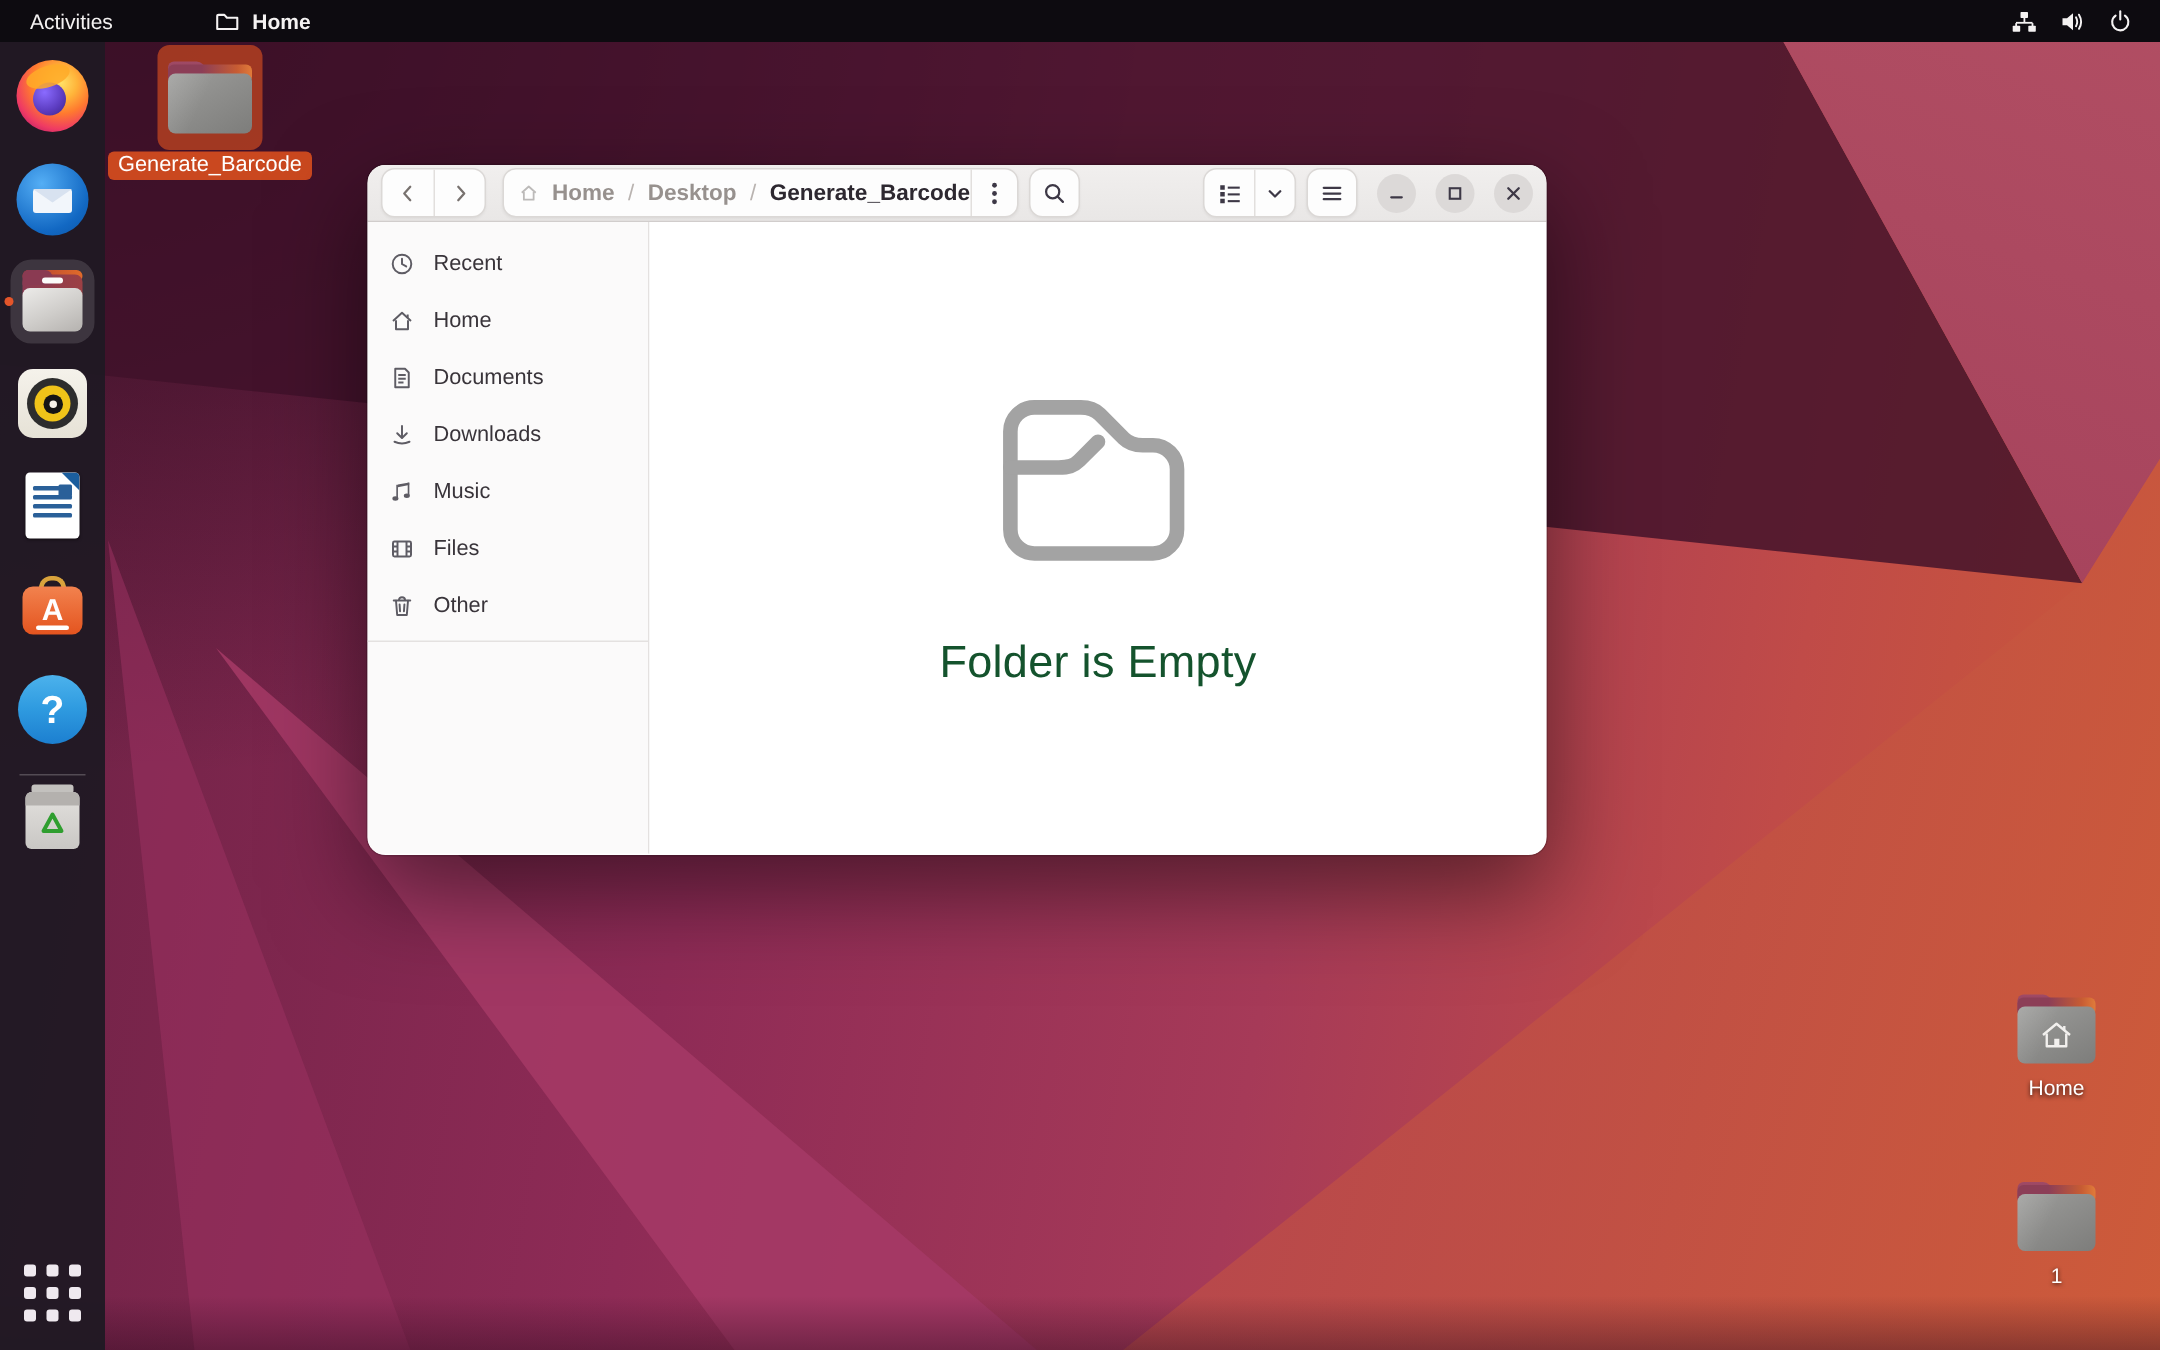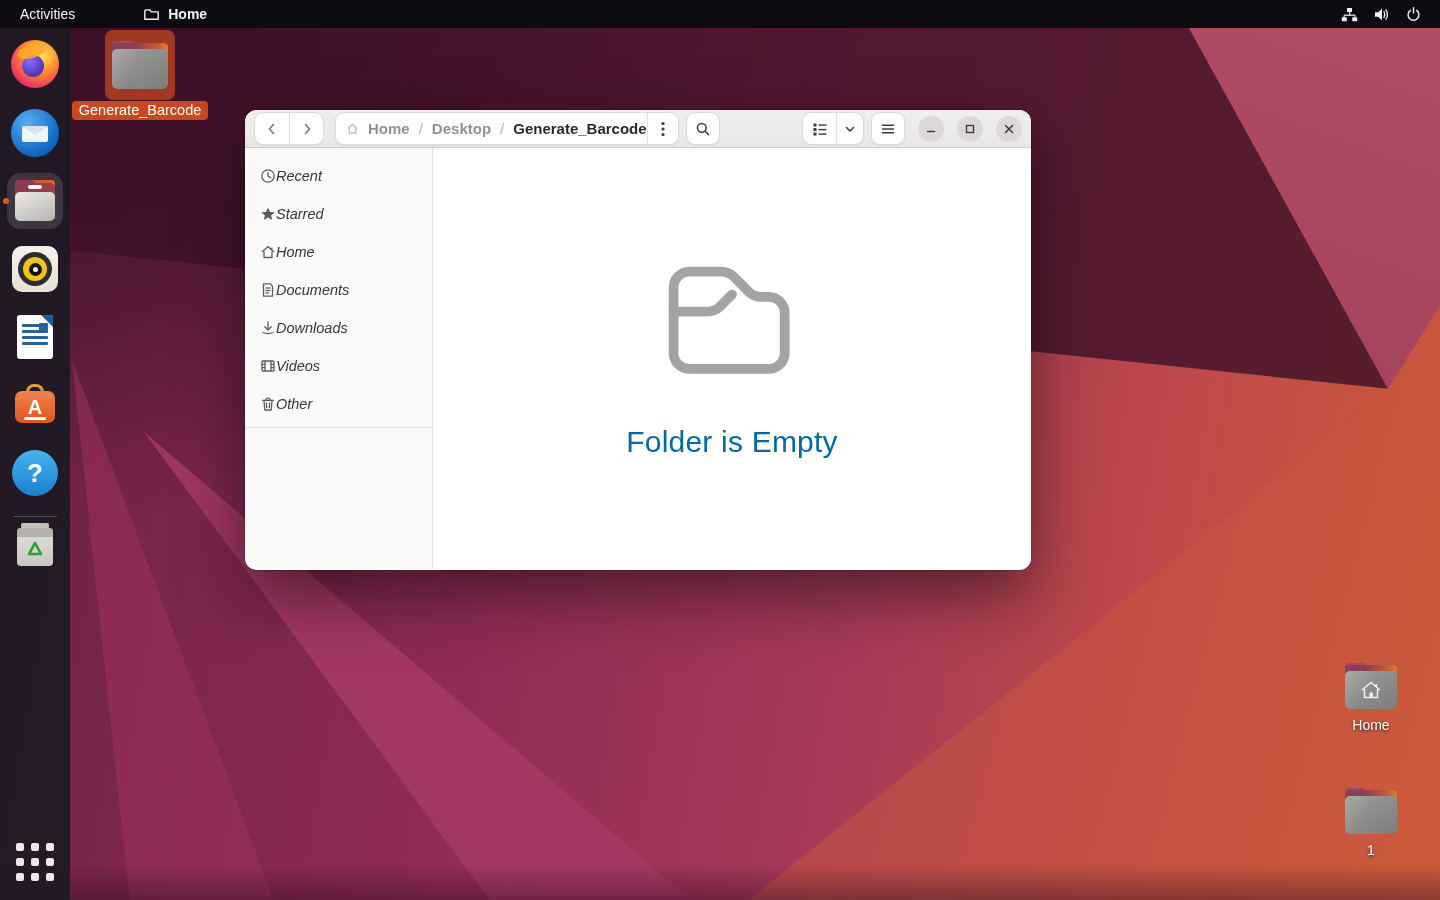--- a/index.html
+++ b/index.html
@@ -143,26 +143,26 @@
   .hb-spacer { flex:1; }
   .splitbtn { display:flex; height:33px; background:#fdfdfd; border:1px solid #dbd8d6; border-radius:9px;
     overflow:hidden; box-shadow:0 1px 2px rgba(0,0,0,.05); }
   .split-l { width:33px; display:flex; align-items:center; justify-content:center; cursor:pointer; }
   .split-r { width:27px; border-left:1px solid #e2dfdd; display:flex; align-items:center; justify-content:center; cursor:pointer; }
   .winctl { width:26px; height:26px; border-radius:50%; background:#dcd9d8; margin-left:13px;
     display:flex; align-items:center; justify-content:center; cursor:pointer; }
 
   .win-body { display:flex; height:421px; }
   .sidebar { width:188px; background:#fbfafa; border-right:1px solid #e4e1e0; padding-top:9px; }
-  .srow { height:38px; display:flex; align-items:center; padding:0 15px; font-size:14.5px; color:#39343a; cursor:pointer;font-style:italic; }
+  .srow { height:38px; display:flex; align-items:center; gap:13px; padding:0 15px; font-size:14.5px; color:#39343a; cursor:pointer; }
   .srow .sico { width:16px; height:16px; display:flex; align-items:center; justify-content:center; }
   .side-sep { height:1px; background:#e4e1e0; margin:4px 0; }
 
   .content { flex:1; display:flex; flex-direction:column; align-items:center; justify-content:center; gap:40px; background:#fff; }
-  .empty-title { font-size:30px; color:#0369a1; letter-spacing:.2px; }
+  .empty-title { font-size:30px; color:#14532d; letter-spacing:.2px; }
 </style>
 </head>
 <body>
 
 <div id="screen">
 
   <div class="wallpaper">
     <div class="wp-facet wp-darktopleft"></div>
     <div class="wp-facet wp-wedge"></div>
     <div class="wp-facet wp-topright"></div>
@@ -426,28 +426,20 @@
         <div class="srow">
           <span class="sico">
             <svg width="16" height="16" viewBox="0 0 16 16" fill="none" stroke="#5e5c64" stroke-width="1.3" stroke-linecap="round">
               <circle cx="8" cy="8" r="6.2"></circle>
                 <polyline points="8,4.5 8,8 10.8,9.6"></polyline>
             </svg>
           </span>
           <span>Recent</span>
         </div>
 
-        <div class="srow">
-          <span class="sico">
-            <svg width="16" height="16" viewBox="0 0 16 16" fill="#5e5c64">
-              <polygon points="8,1.5 10,5.9 14.6,6.3 11.1,9.4 12.2,14 8,11.5 3.8,14 4.9,9.4 1.4,6.3 6,5.9"></polygon>
-            </svg>
-          </span>
-          <span>Starred</span>
-        </div>
 
         <div class="srow">
           <span class="sico">
             <svg width="16" height="16" viewBox="0 0 16 16" fill="none" stroke="#5e5c64" stroke-width="1.3" stroke-linejoin="round">
               <path d="M2,8 L8,2.5 L14,8"></path>
                 <path d="M4,7.5 V13.5 H12 V7.5"></path>
                 <line x1="11.8" y1="3.6" x2="11.8" y2="5.8"></line>
             </svg>
           </span>
           <span>Home</span>
@@ -469,35 +461,47 @@
           <span class="sico">
             <svg width="16" height="16" viewBox="0 0 16 16" fill="none" stroke="#5e5c64" stroke-width="1.3" stroke-linecap="round" stroke-linejoin="round">
               <line x1="8" y1="2" x2="8" y2="9.5"></line>
                 <polyline points="4.8,6.8 8,10 11.2,6.8"></polyline>
                 <path d="M3,12.5 q5,2.2 10,0"></path>
             </svg>
           </span>
           <span>Downloads</span>
         </div>
 
+        <div class="srow">
+          <span class="sico">
+            <svg width="16" height="16" viewBox="0 0 16 16" fill="#5e5c64">
+              <path d="M5.2,3 L12.8,1.6 V3.4 L5.2,4.8 Z"></path>
+              <rect x="4.2" y="3.2" width="1.1" height="9"></rect>
+                <rect x="11.8" y="1.8" width="1.1" height="8.6"></rect>
+              <ellipse cx="3.6" cy="12.3" rx="2" ry="1.5"></ellipse>
+                <ellipse cx="11.2" cy="10.5" rx="2" ry="1.5"></ellipse>
+            </svg>
+          </span>
+          <span>Music</span>
+        </div>
 
 
         <div class="srow">
           <span class="sico">
             <svg width="16" height="16" viewBox="0 0 16 16" fill="none" stroke="#5e5c64" stroke-width="1.3">
               <rect x="2" y="3" width="12" height="10" rx="1"></rect>
               <line x1="5" y1="3" x2="5" y2="13"></line>
                 <line x1="11" y1="3" x2="11" y2="13"></line>
               <line x1="2" y1="6.3" x2="5" y2="6.3"></line>
                 <line x1="2" y1="9.6" x2="5" y2="9.6"></line>
               <line x1="11" y1="6.3" x2="14" y2="6.3"></line>
                 <line x1="11" y1="9.6" x2="14" y2="9.6"></line>
             </svg>
           </span>
-          <span>Videos</span>
+          <span>Files</span>
         </div>
 
         <div class="srow">
           <span class="sico">
             <svg width="16" height="16" viewBox="0 0 16 16" fill="none" stroke="#5e5c64" stroke-width="1.3" stroke-linecap="round" stroke-linejoin="round">
               <path d="M4,4.5 L4.8,14 H11.2 L12,4.5"></path>
               <line x1="2.5" y1="4.3" x2="13.5" y2="4.3"></line>
                 <path d="M6,4 q0,-1.8 2,-1.8 q2,0 2,1.8"></path>
               <line x1="6.4" y1="7" x2="6.7" y2="11.5"></line>
                 <line x1="9.6" y1="7" x2="9.3" y2="11.5"></line>

